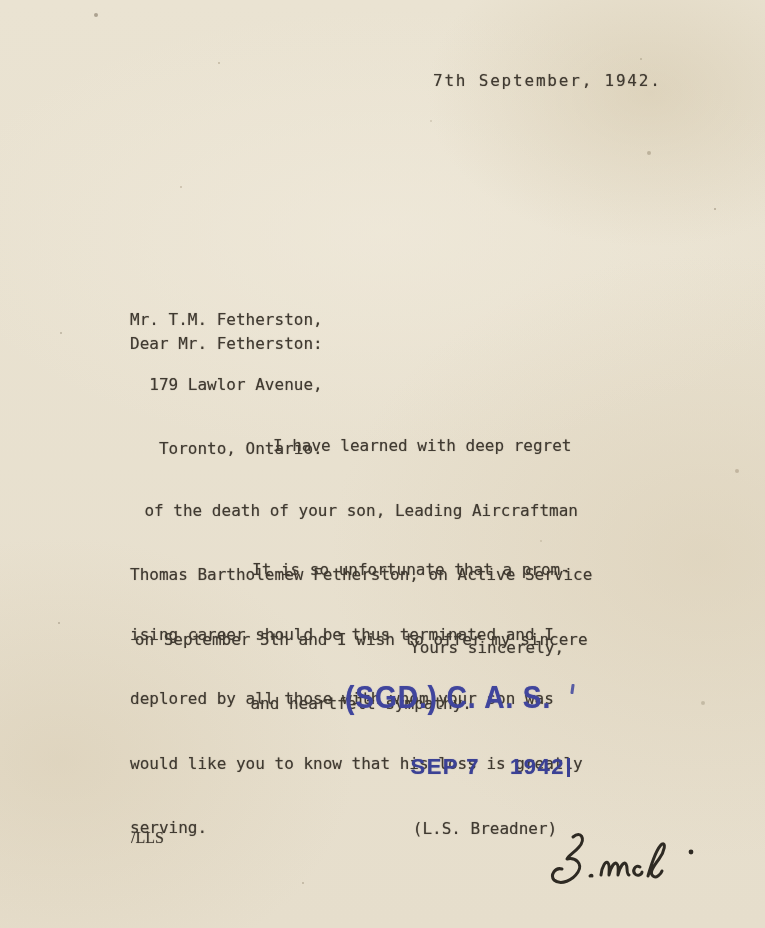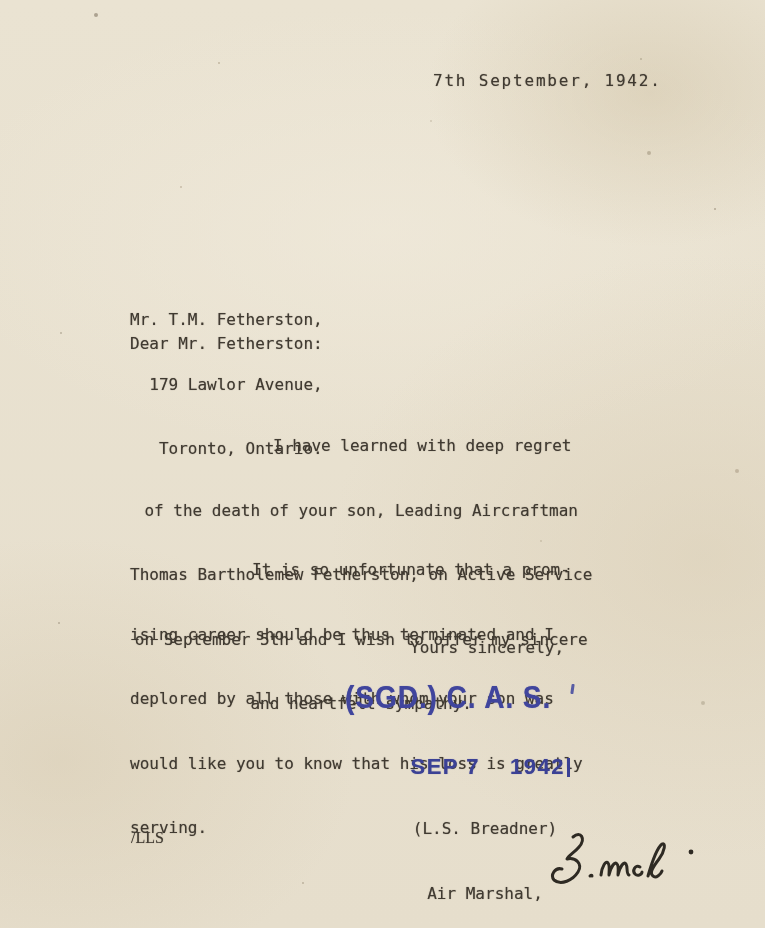--- a/index.html
+++ b/index.html
@@ -123,21 +123,20 @@
 
   <div class="stamp-line1">(SGD.) C. A. S.</div>
   <div class="stamp-apostrophe"></div>
 
   <div class="stamp-line2">
     <span>SEP 7</span><span class="stamp-year">1942</span><span class="stamp-tick"></span>
   </div>
 
   <div class="tw sig-block">
     <div>(L.S. Breadner)</div>
-    <div>Air Marshal,</div>
     
   </div>
 
   <div class="tw typist">/LLS</div>
 
   <svg class="signature-svg" width="165" height="66" viewBox="0 0 165 66" role="img" aria-label="B. McL.">
     <path d="M30 9 C38 2 43 11 36 19 C31 25 26 27 24 31 C33 29 40 36 35 44 C30 52 18 58 11 52 C7 47 12 39 19 41"></path>
     <path d="M47 48 C48 47 49 47 49 48"></path>
     <path d="M58 47 C59 38 63 32 65 35 C67 37 66 44 66 47 C68 38 72 33 74 36 C76 38 75 44 75 47 C77 38 81 33 83 36 C85 39 83 46 86 47"></path>
     <path d="M97 39 C92 36 89 43 92 46 C95 49 99 46 99 44"></path>

